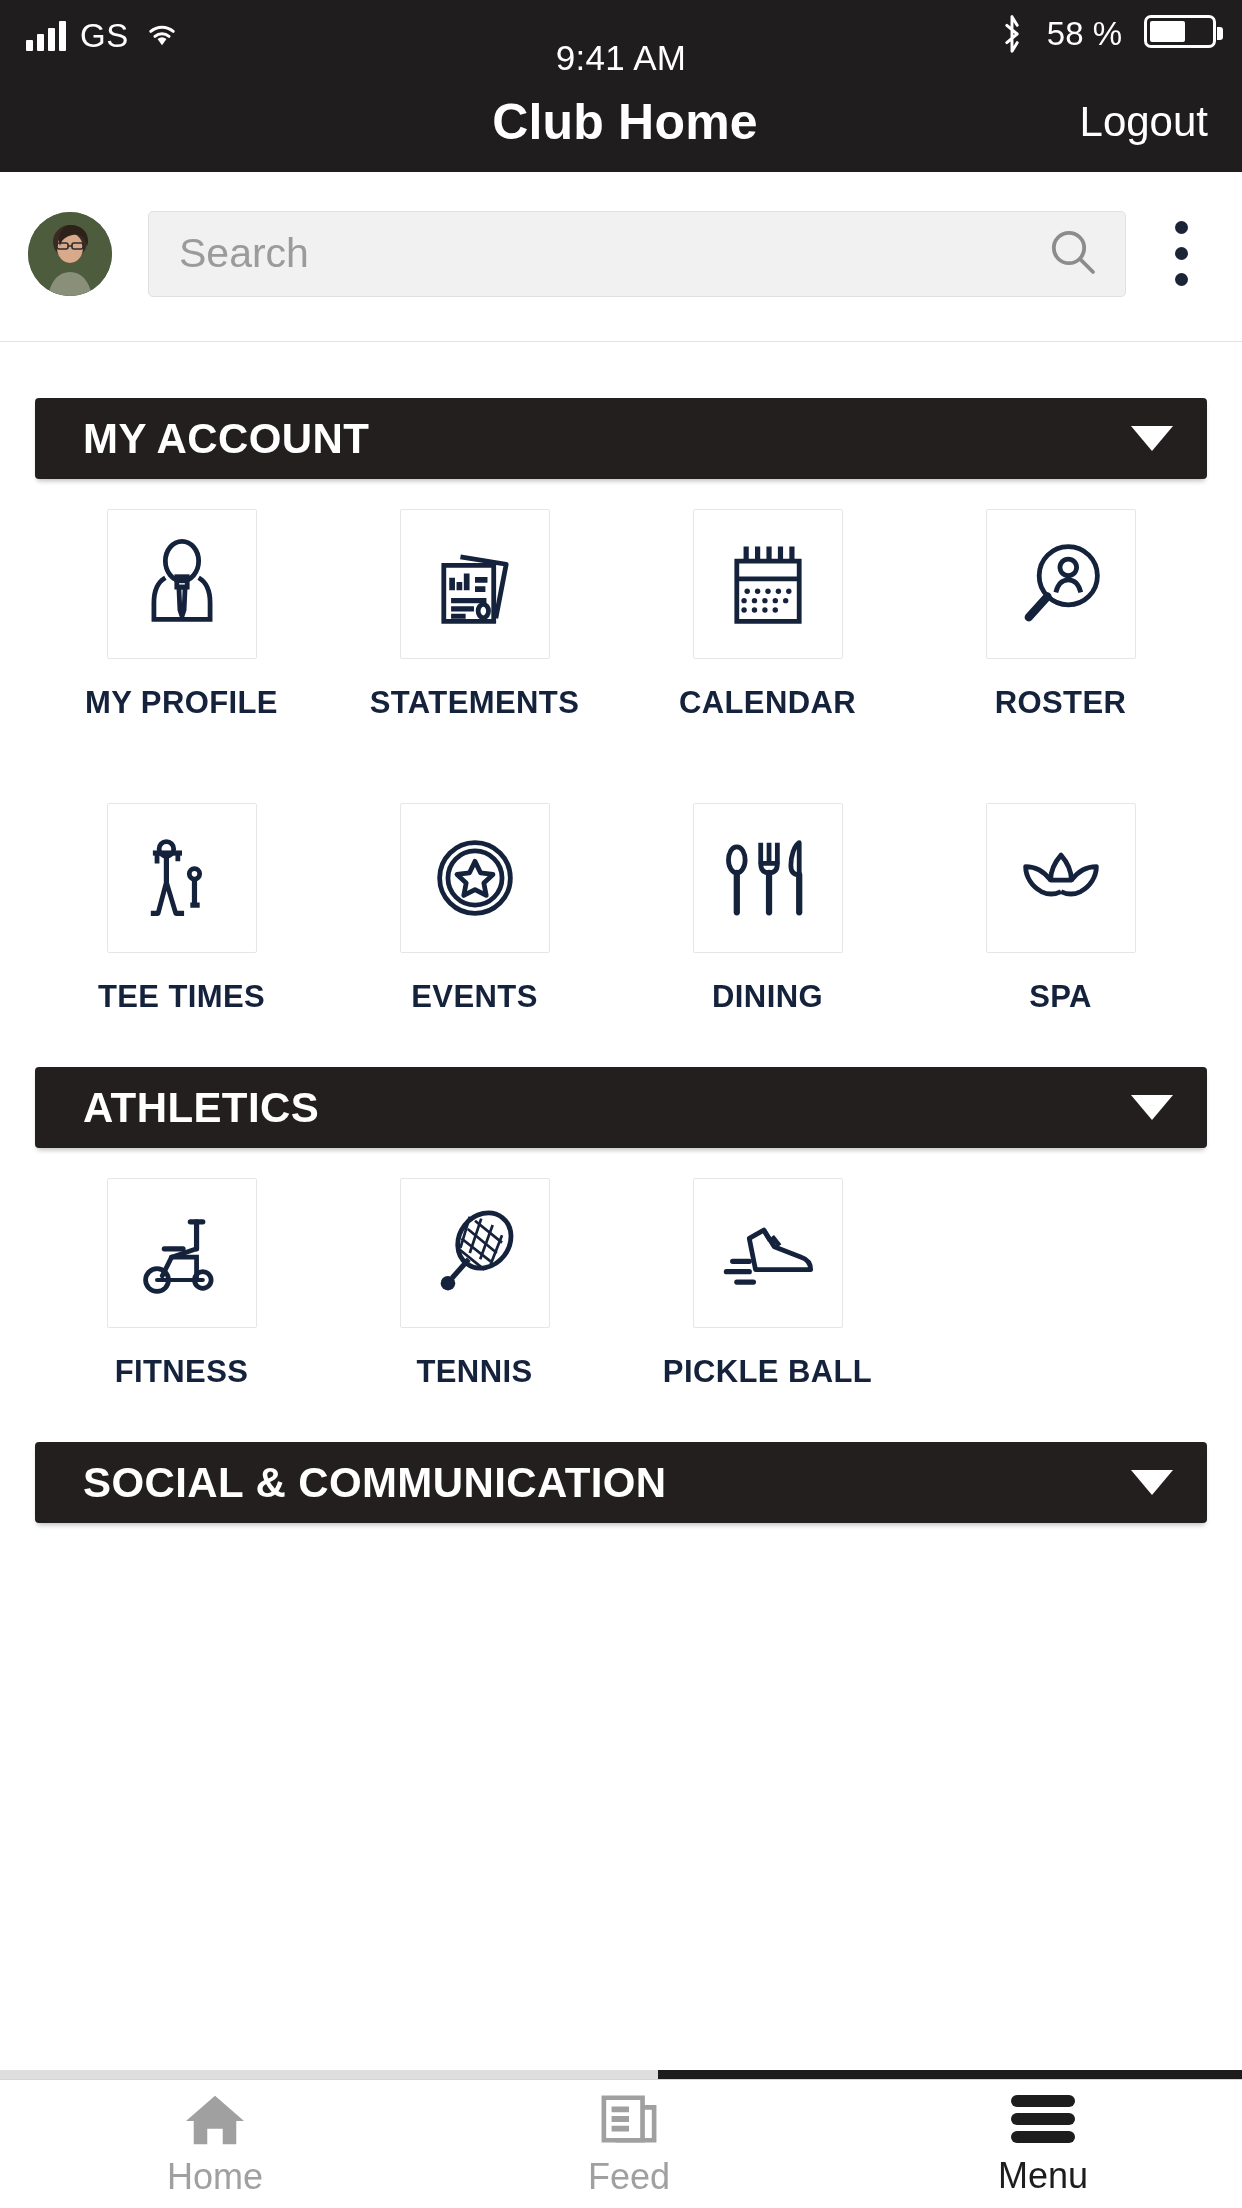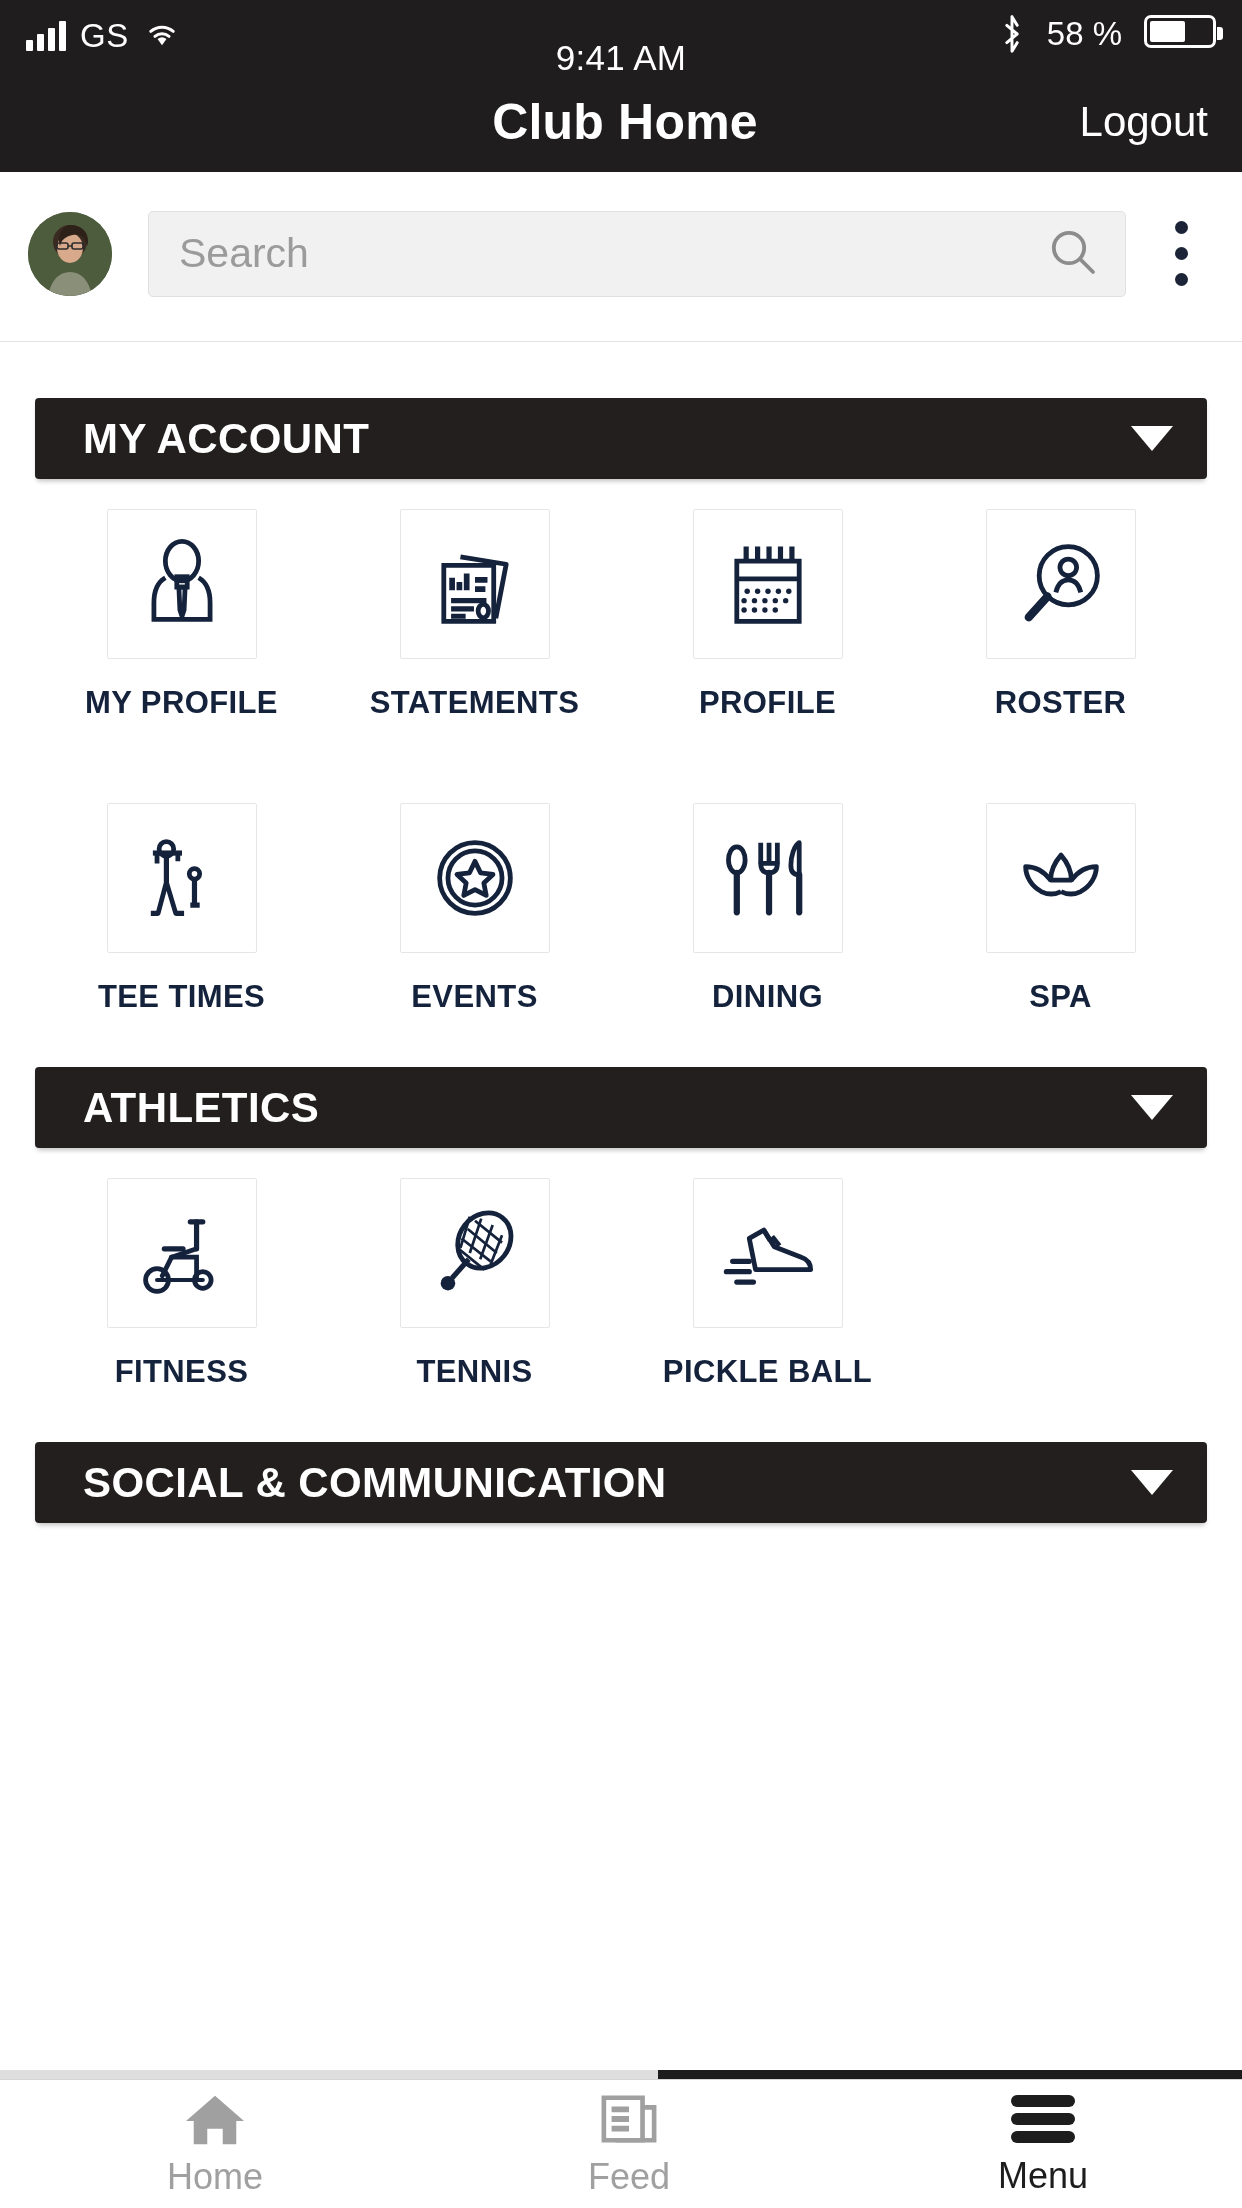--- a/index.html
+++ b/index.html
@@ -261,21 +261,21 @@
                 <circle cx="47" cy="66" r="2.6"></circle>
                 <circle cx="57" cy="66" r="2.6"></circle>
                 <circle cx="67" cy="66" r="2.6"></circle>
               <circle cx="27" cy="75" r="2.6"></circle>
                 <circle cx="37" cy="75" r="2.6"></circle>
                 <circle cx="47" cy="75" r="2.6"></circle>
                 <circle cx="57" cy="75" r="2.6"></circle>
             </g>
           </svg>
         </div>
-        <div class="tile-label">PROFILE</div>
+        <div class="tile-label">CALENDAR</div>
       </div>
 
       <div class="tile">
         <div class="tile-box">
           <svg width="104" height="104" viewBox="0 0 100 100" fill="none" stroke="#14223c" stroke-width="4.6">
             <circle cx="57" cy="42" r="28"></circle>
             <path d="M37 62L19 82" stroke-width="8" stroke-linecap="round"></path>
             <circle cx="57" cy="34" r="8"></circle>
             <path d="M45 58c2-8 6-12 12-12s10 4 12 12"></path>
           </svg>

